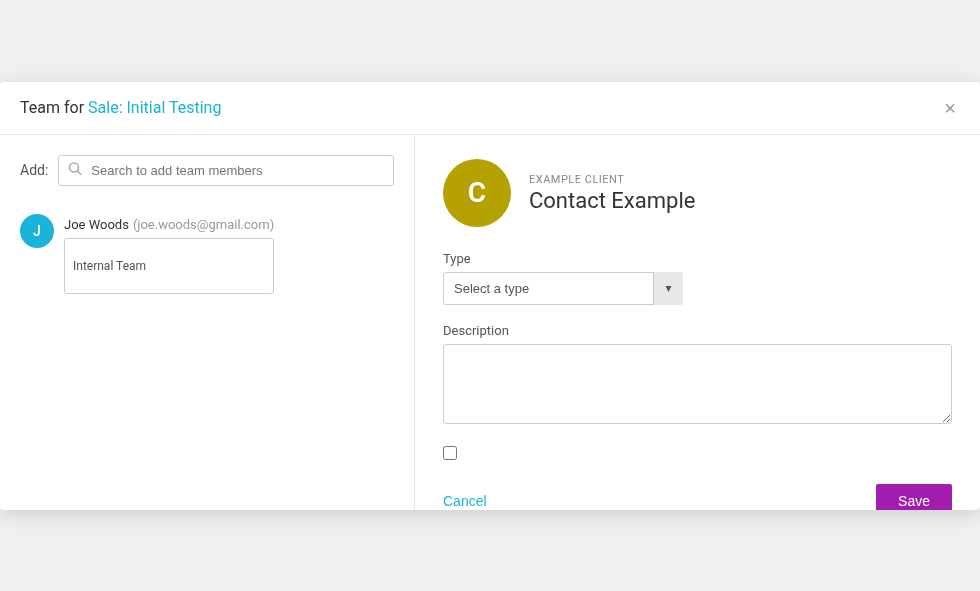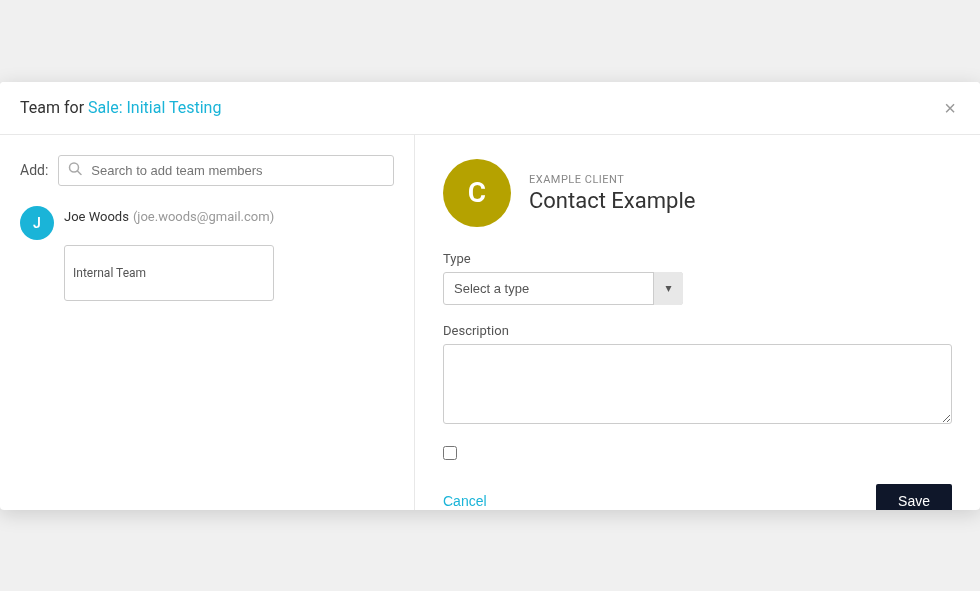--- a/index.html
+++ b/index.html
@@ -56,21 +56,21 @@
     .left-panel {
       width: 415px;
       border-right: 1px solid #e8e8e8;
       padding: 20px;
       flex-shrink: 0;
     }
     .add-row {
       display: flex;
       align-items: center;
       gap: 10px;
-      margin-bottom: 20px;
+      margin-bottom: 28px;
     }
     .add-label {
       font-size: 14px;
       color: #555;
     }
     .search-wrapper {
       position: relative;
       flex: 1;
     }
     .search-icon-inner {
@@ -104,21 +104,21 @@
       display: flex;
       align-items: center;
       justify-content: center;
       font-size: 14px;
       font-weight: 600;
       flex-shrink: 0;
     }
     .member-info {
       display: flex;
       flex-direction: column;
-      gap: 20px;
+      gap: 5px;
     }
     .member-name {
       font-size: 13px;
       color: #333;
     }
     .member-email {
       font-size: 13px;
       color: #999;
     }
     .member-badge {
@@ -246,21 +246,21 @@
     }
     .cancel-btn {
       background: none;
       border: none;
       color: #1ab4d8;
       font-size: 14px;
       cursor: pointer;
       padding: 0;
     }
     .save-btn {
-      background: #0f172a;
+      background: #a21caf;
       color: white;
       border: none;
       border-radius: 2px;
       padding: 9px 22px;
       font-size: 14px;
       cursor: pointer;
       font-weight: 500;
     }
   </style>
 </head>

